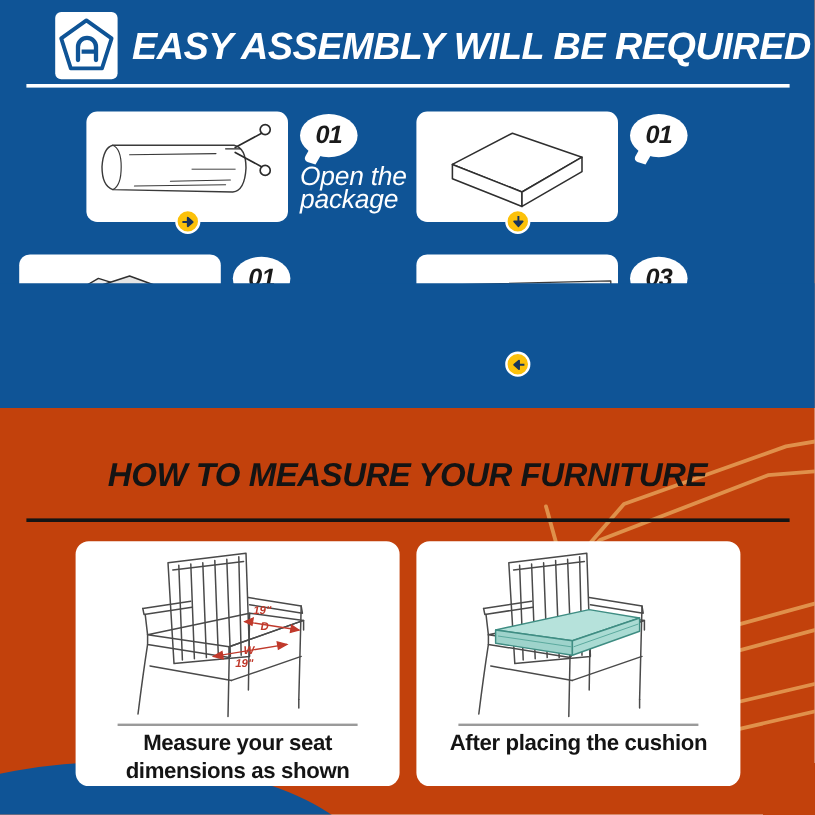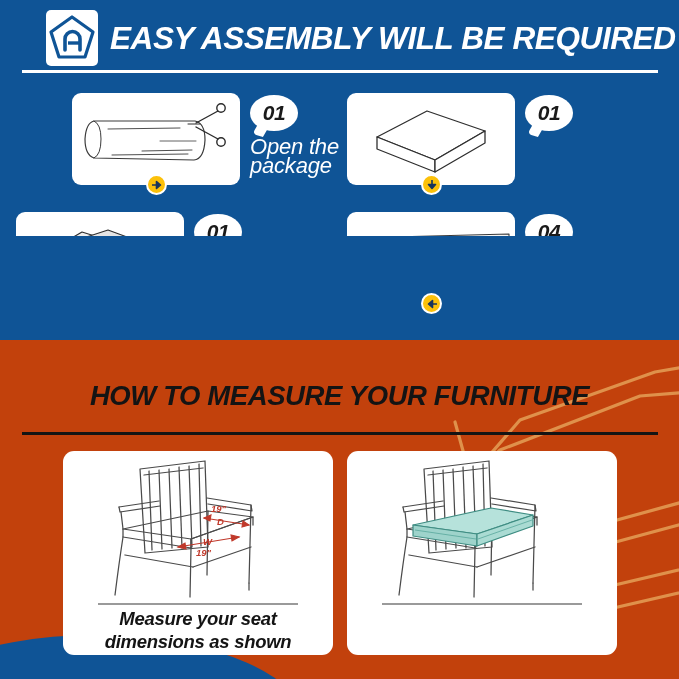--- a/index.html
+++ b/index.html
@@ -244,21 +244,20 @@
   }
   .panel-caption {
     position: absolute;
     left: 12px;
     top: 156px;
     width: 246px;
     text-align: center;
     color: #141414;
     font-size: 18.5px;
     font-weight: bold;
-    font-style: italic;
     line-height: 23px;
     letter-spacing: -0.3px;
   }
 </style>
 </head>
 <body>
 
 <div id="page">
 
   <div id="yellow-section">
@@ -407,21 +406,21 @@
             </g>
           </svg>
         </div>
         <div class="step-badge-arrow" style="left:74px; top:81px;">
           <svg width="12" height="12" viewBox="0 0 12 12">
             <path d="M11 6 L4 6 M6.5 2.5 L2.5 6 L6.5 9.5 Z" fill="#18345c" stroke="#18345c" stroke-width="1.6" stroke-linejoin="round"></path>
           </svg>
         </div>
       </div>
       <div class="step-text">
-        <div class="num-bubble">04</div>
+        <div class="num-bubble">03</div>
         <div class="step-label">Zip it up, assembly complete</div>
       </div>
     </div>
 
     <div id="blue-curve"></div>
   </div>
 
   <div id="measure-title">HOW TO MEASURE YOUR FURNITURE</div>
   <div id="measure-rule"></div>
 
@@ -506,15 +505,16 @@
 
       <g stroke="#3f8d83" stroke-width="1.2" stroke-linejoin="round">
         <polygon points="66,70 130,79 186,60 144,53" fill="#b6e2db"></polygon>
         <polygon points="66,70 66,81 130,91 130,79" fill="#9ed3cb"></polygon>
         <polygon points="130,79 130,91 186,71 186,60" fill="#aadbd3"></polygon>
         <path d="M68 75 L129 84" stroke="#58a79c" stroke-width="0.8" fill="none"></path>
         <path d="M131 84 L185 65" stroke="#58a79c" stroke-width="0.8" fill="none"></path>
       </g>
     </svg>
     <div class="panel-divider"></div>
+    <div class="panel-caption">After placing the cushion</div>
   </div>
 
 </div>
 
 </body></html>

